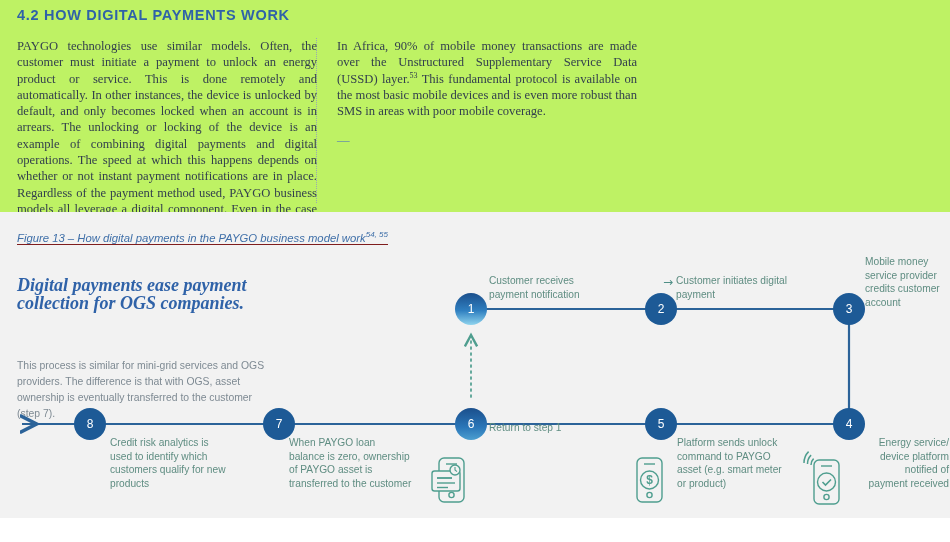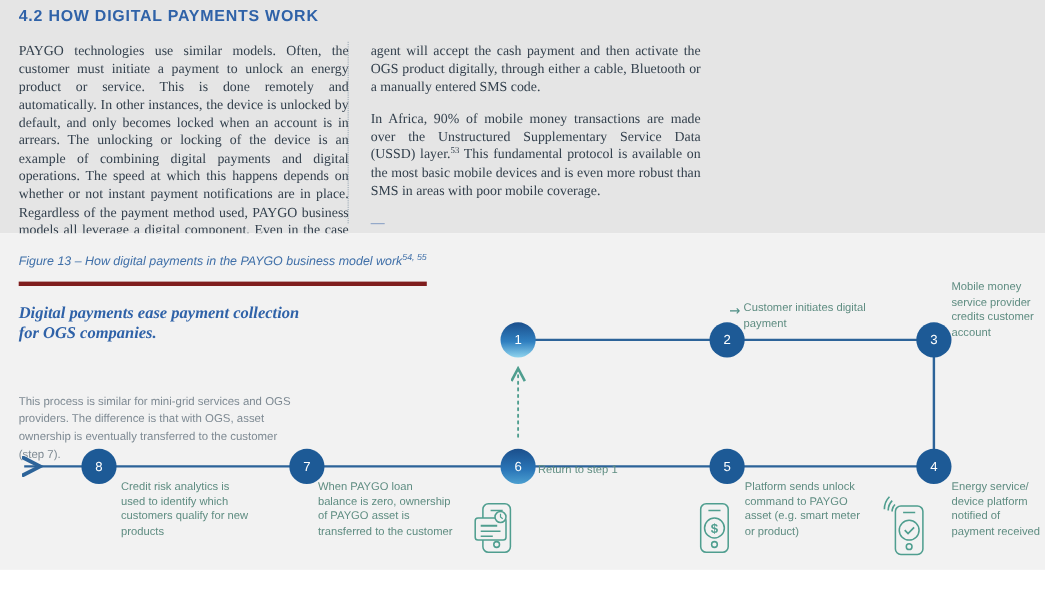--- a/index.html
+++ b/index.html
@@ -2,21 +2,21 @@
 <html><head>
 <meta charset="utf-8">
 <style>
   html,body{margin:0;padding:0;}
   body{
     width:950px;height:542px;background:#ffffff;
     font-family:"Liberation Sans", sans-serif;
     overflow:hidden;position:relative;
   }
   
-  .article{position:absolute;left:0;top:0;width:950px;height:212px;background:#e5e5e5;}
+  .article{position:absolute;left:0;top:0;width:950px;height:212px;background:#bef264;}
   .sec-head{
     position:absolute;left:17px;top:7px;
     font-family:"Liberation Sans", sans-serif;
     font-size:14.5px;font-weight:bold;letter-spacing:.7px;
     color:#2f62a8;
   }
   .cols{position:absolute;left:17px;top:38px;width:915px;}
   .col{
     position:absolute;top:0;width:300px;
     font-family:"Liberation Serif", serif;
@@ -32,26 +32,26 @@
     border-left:1px dotted #9aa8b5;
   }
   sup{font-size:8px;vertical-align:super;line-height:0;}
 
   
   .figpanel{position:absolute;left:0;top:212px;width:950px;height:306px;background:#f2f2f2;}
   .fig-title{
     position:absolute;left:17px;top:20px;
     font-family:"Liberation Sans", sans-serif;
     font-style:italic;font-size:11.3px;color:#3f6fa8;
-    padding-bottom:12px;border-bottom:4px solid #7f1d1d;
+    padding-bottom:0;border-bottom:1px solid #7f1d1d;
   }
   .fig-lead{
     position:absolute;left:17px;top:64px;width:260px;
     font-family:"Liberation Serif", serif;
-    font-style:italic;font-weight:bold;font-size:15px;line-height:18px;
+    font-style:italic;font-weight:bold;font-size:18px;line-height:18px;
     color:#2f62a8;
   }
   .fig-body{
     position:absolute;left:17px;top:110px;width:250px;
     font-family:"Liberation Sans", sans-serif;
     font-size:10.4px;line-height:16px;color:#7e8a93;margin-top:36px;
   }
 
   
   .diagram{position:absolute;left:0;top:212px;width:950px;height:306px;}
@@ -84,21 +84,20 @@
   <div class="sec-head">4.2 HOW DIGITAL PAYMENTS WORK</div>
 
   <div class="divider"></div>
 
   <div class="cols">
     <div class="col left">
       <p>PAYGO technologies use similar models. Often, the customer must initiate a payment to unlock an energy product or service. This is done remotely and automatically. In other instances, the device is unlocked by default, and only becomes locked when an account is in arrears. The unlocking or locking of the device is an example of combining digital payments and digital operations. The speed at which this happens depends on whether or not instant payment notifications are in place. Regardless of the payment method used, PAYGO business models all leverage a digital component. Even in the case of cash, an</p>
     </div>
 
     <div class="col right">
-      <p>agent will accept the cash payment and then activate the OGS product digitally, through either a cable, Bluetooth or a manually entered SMS code.</p>
       <p><span>In Africa, 90% of mobile money transactions are made over the Unstructured Supplementary Service Data (USSD) layer.</span><sup>53</sup><span> This fundamental protocol is available on the most basic mobile devices and is even more robust than SMS in areas with poor mobile coverage.</span></p>
       <p class="dash">—</p>
     </div>
   </div>
 </div>
 
 <div class="figpanel">
 
   <div class="fig-title"><span>Figure 13 – How digital payments in the PAYGO business model work</span><sup>54, 55</sup></div>
 
@@ -228,21 +227,22 @@
   <div class="node grad2" style="left:455px;top:196px;">
       <span>6</span>
     </div>
   <div class="node" style="left:263px;top:196px;">
       <span>7</span>
     </div>
   <div class="node" style="left:74px;top:196px;">
       <span>8</span>
     </div>
 
+  <div class="lbl" style="left:489px;top:62px;width:120px;">Customer receives payment notification</div>
   <div class="arrowglyph" style="left:663px;top:63px;">→</div>
   <div class="lbl" style="left:865px;top:43px;width:84px;">Mobile money service provider credits customer account</div>
   <div class="lbl" style="left:676px;top:62px;width:118px;">Customer initiates digital payment</div>
-  <div class="lbl" style="left:865px;top:224px;width:84px;">Energy service/ device platform notified of payment received</div>
+  <div class="lbl" style="left:865px;top:224px;width:84px;text-align:right;">Energy service/ device platform notified of payment received</div>
   <div class="lbl" style="left:677px;top:224px;width:110px;">Platform sends unlock command to PAYGO asset (e.g. smart meter or product)</div>
   <div class="lbl" style="left:489px;top:209px;width:110px;">Return to step 1</div>
   <div class="lbl" style="left:289px;top:224px;width:124px;">When PAYGO loan balance is zero, ownership of PAYGO asset is transferred to the customer</div>
   <div class="lbl" style="left:110px;top:224px;width:116px;">Credit risk analytics is used to identify which customers qualify for new products</div>
 </div>
 
 </body></html>

